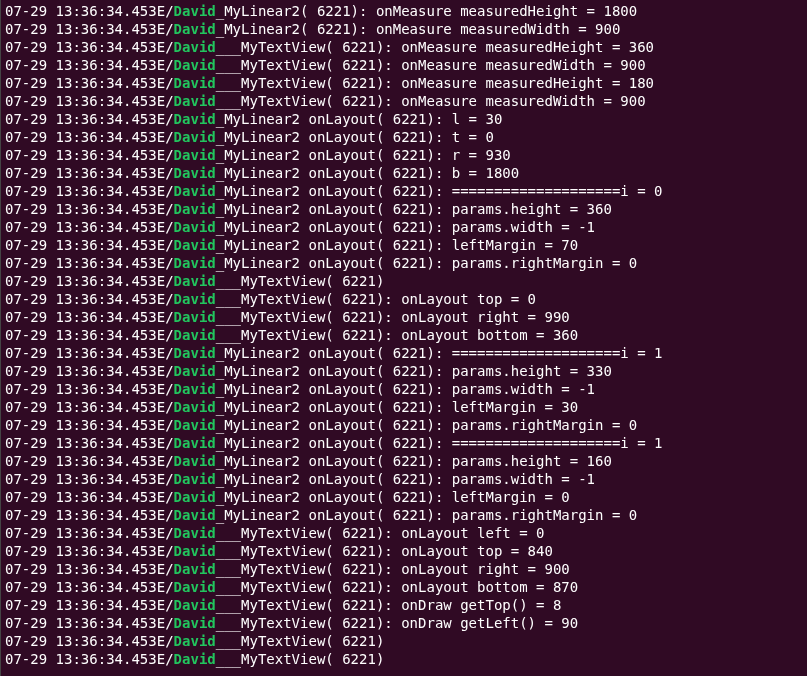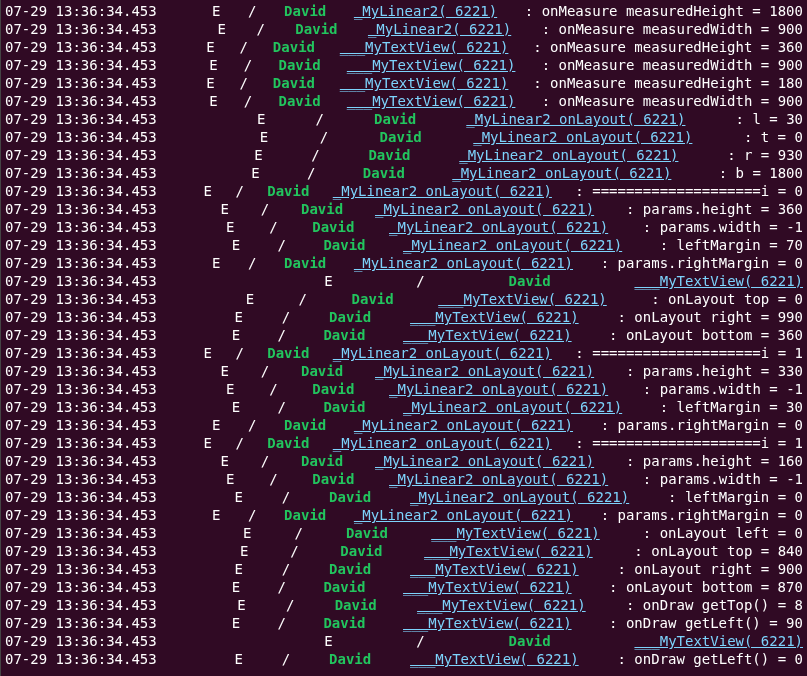--- a/index.html
+++ b/index.html
@@ -19,35 +19,33 @@
       padding: 2px 4px;
       position: relative;
       border-left: 1px solid #444;
     }
     .log-container {
       width: 100%;
     }
     .log-line {
       white-space: nowrap;
       display: flex;
-      justify-content: space-between;
     }
     .timestamp {
       color: #ffffff;
     }
     .level {
       color: #ffffff;
     }
     .tag-david {
       color: #22c55e;
       font-weight: bold;
     }
     .tag-rest {
-      color: #7dd3fc;
-      text-decoration: underline;
+      color: #ffffff;
     }
     .message {
       color: #ffffff;
     }
   </style>
 </head>
 <body>
 
 <div class="log-container" id="log-output">
     <div class="log-line">
@@ -372,15 +370,14 @@
       <span class="tag-david">David</span>
       <span class="tag-rest">___MyTextView( 6221)</span>
     </div>
     <div class="log-line">
       <span class="timestamp">07-29 13:36:34.453</span>
       <span> </span>
       <span class="level">E</span>
       <span>/</span>
       <span class="tag-david">David</span>
       <span class="tag-rest">___MyTextView( 6221)</span>
-      <span class="message">: onDraw getLeft() = 0</span>
     </div>
   </div>
 
 </body></html>

